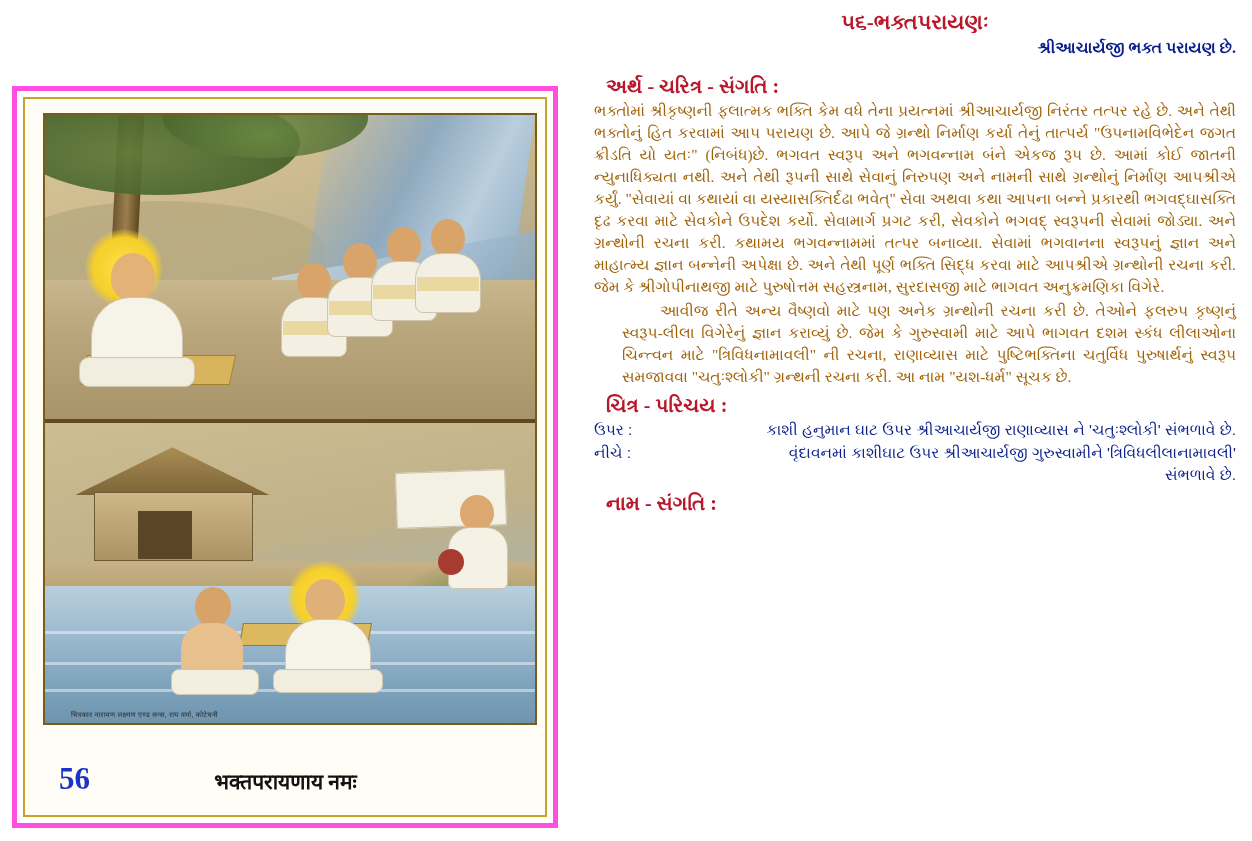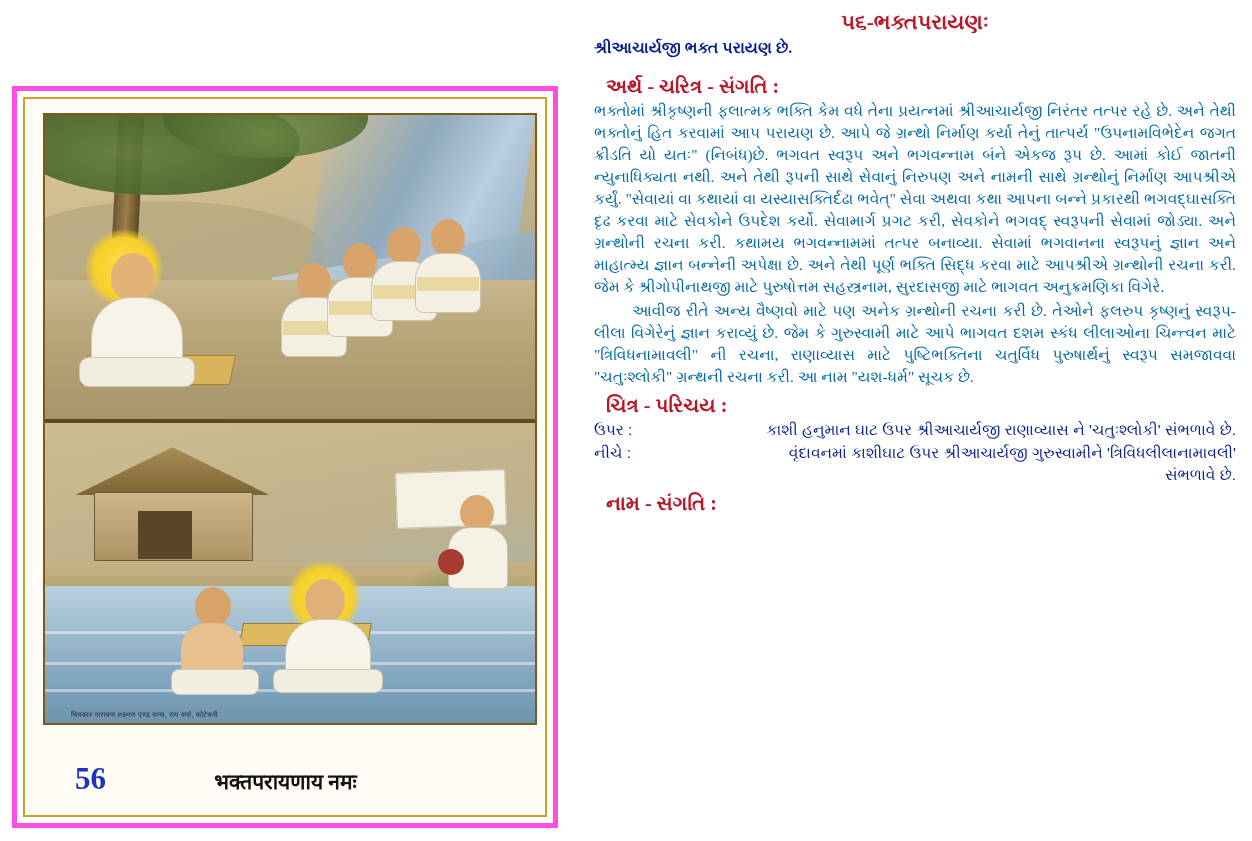--- a/index.html
+++ b/index.html
@@ -191,21 +191,21 @@
     color: #2a2a2a;
     letter-spacing: .3px;
     white-space: nowrap;
   }
   #plate-caption-row {
     position: absolute;
     left: 0; right: 0;
     bottom: 18px;
     display: flex;
     align-items: baseline;
-    padding: 0 50px;
+    padding: 0 34px;
   }
   #page-number {
     font-family: "Liberation Serif", serif;
     font-size: 31px;
     font-weight: bold;
     color: #1b33c8;
   }
   #plate-caption {
     flex: 1;
     text-align: center;
@@ -229,43 +229,43 @@
   }
   .title {
     text-align: center;
     font-family: "Liberation Serif", serif;
     font-size: 21px;
     font-weight: bold;
     color: #b8182a;
     margin: 2px 0 4px 0;
   }
   .subtitle {
-    text-align: left;
+    text-align: right;
     font-family: "Liberation Serif", serif;
     font-size: 16px;
     font-weight: bold;
     color: #0a1f8c;
     margin-bottom: 18px;
   }
   .section-head {
     font-family: "Liberation Serif", serif;
     font-size: 20px;
     font-weight: bold;
     color: #b8182a;
     margin: 6px 0 2px 12px;
   }
   .para {
     font-family: "Liberation Serif", serif;
     font-size: 15.5px;
     line-height: 1.42;
-    color: #0369a1;
+    color: #a16207;
     text-align: justify;
     margin: 0 0 2px 0;
   }
-  .para.indent { text-indent: 38px; }
+  .para.indent { text-indent: 38px; margin-left: 28px; }
   .kv {
     display: flex;
     font-family: Liberation Sans, sans-serif;
     font-size: 15.5px;
     line-height: 1.42;
     color: #0a1f8c;
     margin-bottom: 1px;
   }
   .kv-label { width: 56px; flex: 0 0 56px; }
   .kv-value { flex: 1; text-align: right; }

